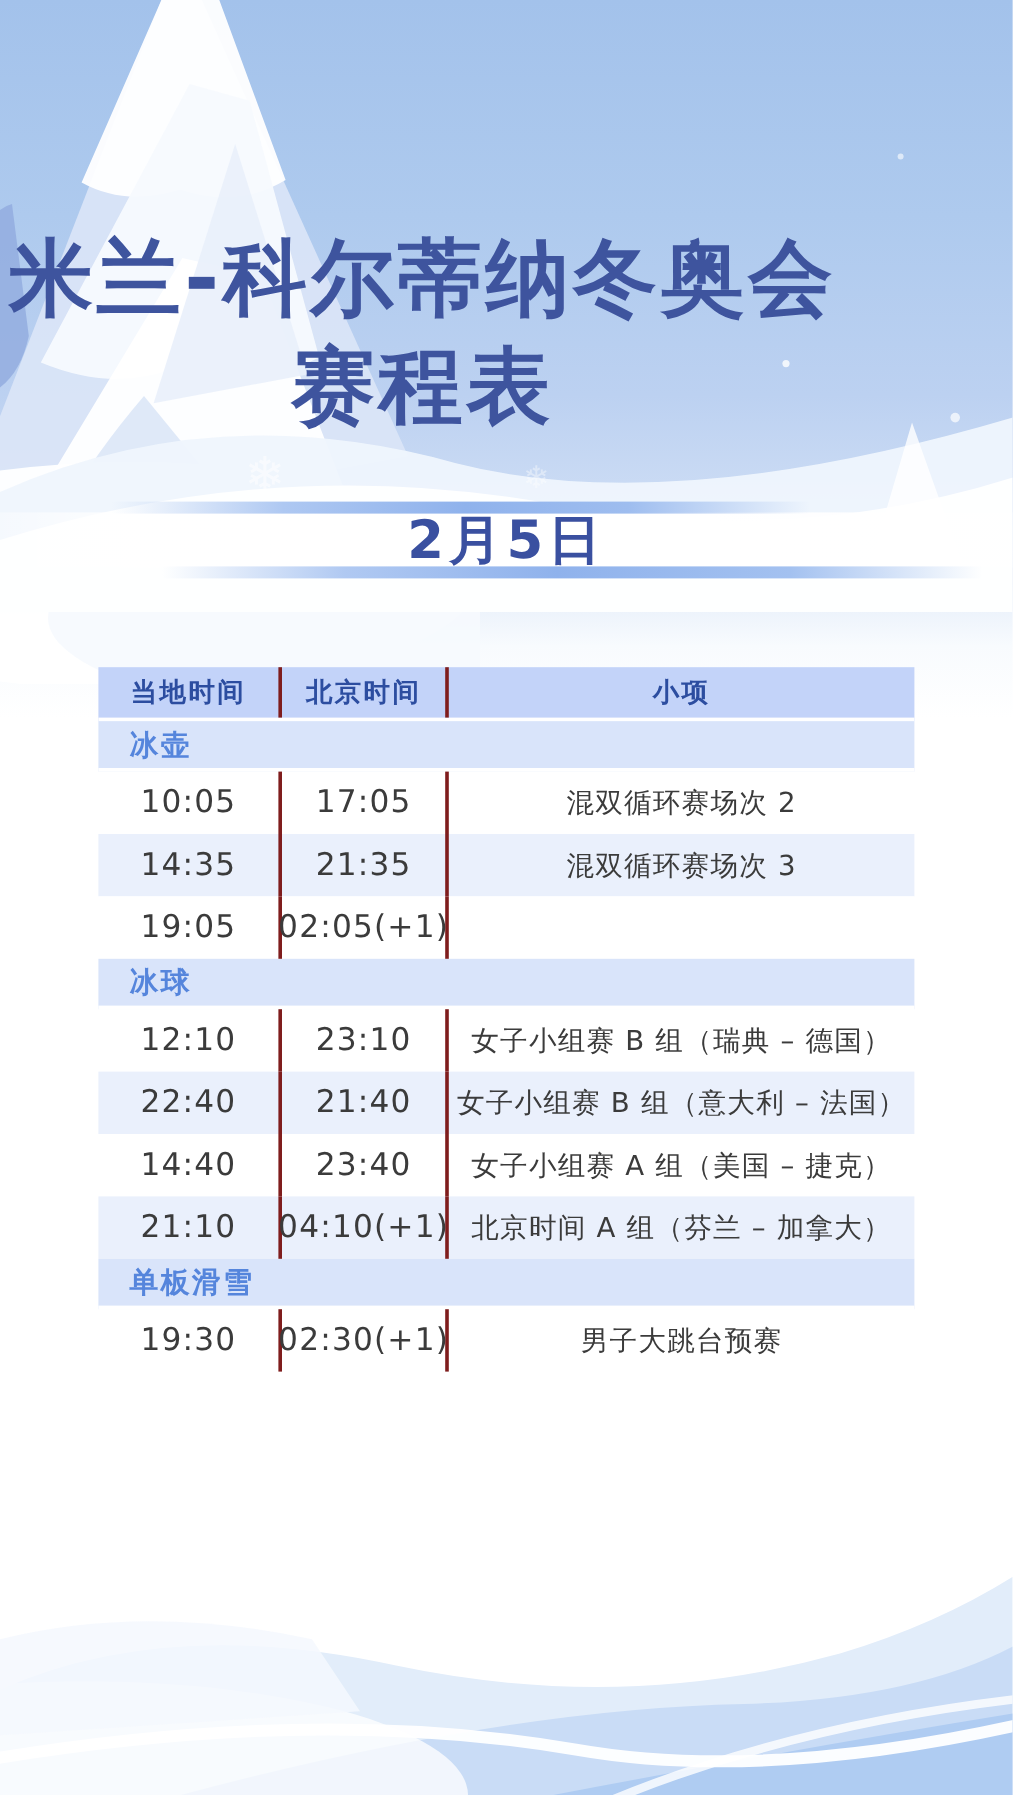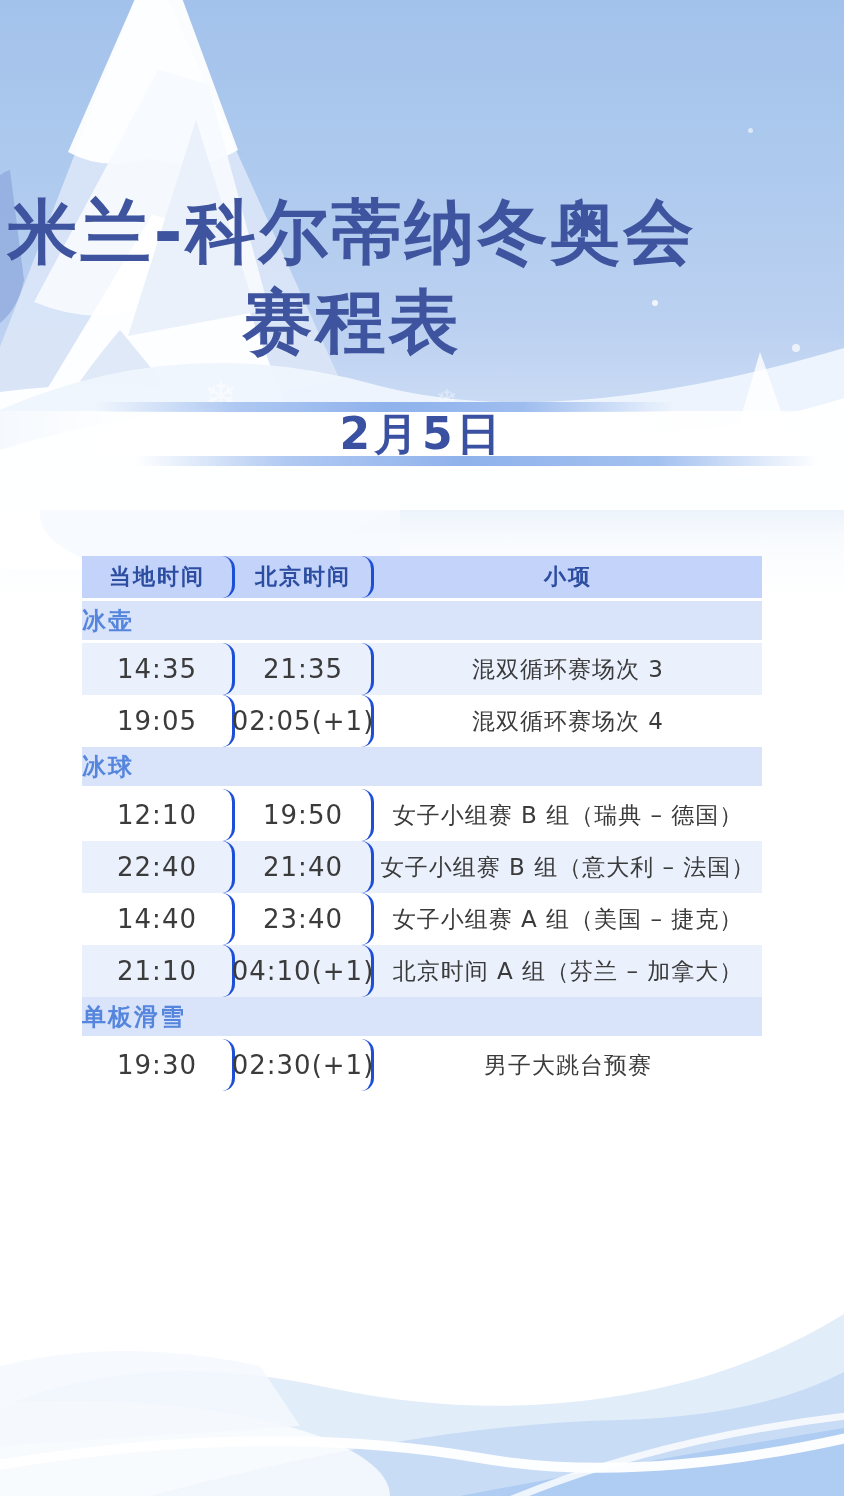--- a/index.html
+++ b/index.html
@@ -31,21 +31,21 @@
   .dot-1{top:300px;left:652px;width:6px;height:6px;opacity:.8;}
   .dot-2{top:344px;left:792px;width:8px;height:8px;opacity:.7;}
   .dot-3{top:128px;left:748px;width:5px;height:5px;opacity:.6;}
 
   .page-title{
     position:absolute;top:188px;left:0;width:704px;
     margin:0;text-align:center;
     font-size:70px;line-height:1.28;font-weight:900;letter-spacing:3px;
     color:var(--c-title_blue,#3E549E);
   }
-  .date-band{position:absolute;top:402px;left:0;width:844px;height:64px;}
+  .date-band{position:absolute;top:418px;left:0;width:844px;height:64px;}
   .band-white{
     position:absolute;top:9px;bottom:9px;left:0;right:0;
     background:linear-gradient(90deg,
       rgba(255,255,255,.35) 0%,rgba(255,255,255,.92) 14%,
       #FFFFFF 40%,#FFFFFF 70%,
       rgba(255,255,255,.9) 88%,rgba(255,255,255,.55) 100%);
   }
   .stripe{position:absolute;left:0;right:0;height:10px;}
   .stripe-top{
     top:0;
@@ -77,25 +77,26 @@
     background:var(--c-header_bg,#C3D3F9);
     border-bottom:3px solid #ffffff;
     font-weight:bold;font-size:22px;
     color:var(--c-header_text,#2C4DA0);
     letter-spacing:2px;
   }
   .c{display:flex;align-items:center;justify-content:center;box-sizing:border-box;white-space:nowrap;}
   .c1{width:153px;}
   .c2{width:139px;}
   .c3{flex:1;}
-  .thead .c1,.thead .c2,.row .c1,.row .c2{border-right:3px solid #1d4ed8;border-radius:13px;}
+  .thead .c1,.thead .c2,.row .c1,.row .c2{border-right:3px solid #7f1d1d;}
   .section-band{
     display:flex;align-items:center;height:42px;box-sizing:border-box;
     background:var(--c-section_bg,#D9E4FA);
     border-bottom:3px solid #ffffff;
+    padding-left:26px;
     font-weight:bold;font-size:24px;letter-spacing:2px;
     color:var(--c-section_text,#5585DC);
   }
   .row{display:flex;height:52px;background:#ffffff;}
   .row.alt{background:var(--c-row_alt_bg,#EAF0FC);}
   .row .c1,.row .c2{font-size:26px;letter-spacing:1px;}
   .row .c3{font-size:23px;letter-spacing:1px;}
 </style>
 </head>
 <body>
@@ -142,36 +143,40 @@
   <div class="schedule">
     <div class="thead">
       <div class="c c1">当地时间</div>
       <div class="c c2">北京时间</div>
       <div class="c c3">小项</div>
     </div>
     <div id="table-body">
         <div class="section-band">
           <span>冰壶</span>
         </div>
+        <div class="row">
+          <div class="c c1">10:05</div>
+          <div class="c c2">17:05</div>
+          <div class="c c3">混双循环赛场次 2</div>
+        </div>
         <div class="row alt">
           <div class="c c1">14:35</div>
           <div class="c c2">21:35</div>
           <div class="c c3">混双循环赛场次 3</div>
         </div>
         <div class="row">
           <div class="c c1">19:05</div>
           <div class="c c2">02:05(+1)</div>
-          <div class="c c3">混双循环赛场次 4</div>
         </div>
         <div class="section-band">
           <span>冰球</span>
         </div>
         <div class="row">
           <div class="c c1">12:10</div>
-          <div class="c c2">19:50</div>
+          <div class="c c2">23:10</div>
           <div class="c c3">女子小组赛 B 组（瑞典 – 德国）</div>
         </div>
         <div class="row alt">
           <div class="c c1">22:40</div>
           <div class="c c2">21:40</div>
           <div class="c c3">女子小组赛 B 组（意大利 – 法国）</div>
         </div>
         <div class="row">
           <div class="c c1">14:40</div>
           <div class="c c2">23:40</div>

